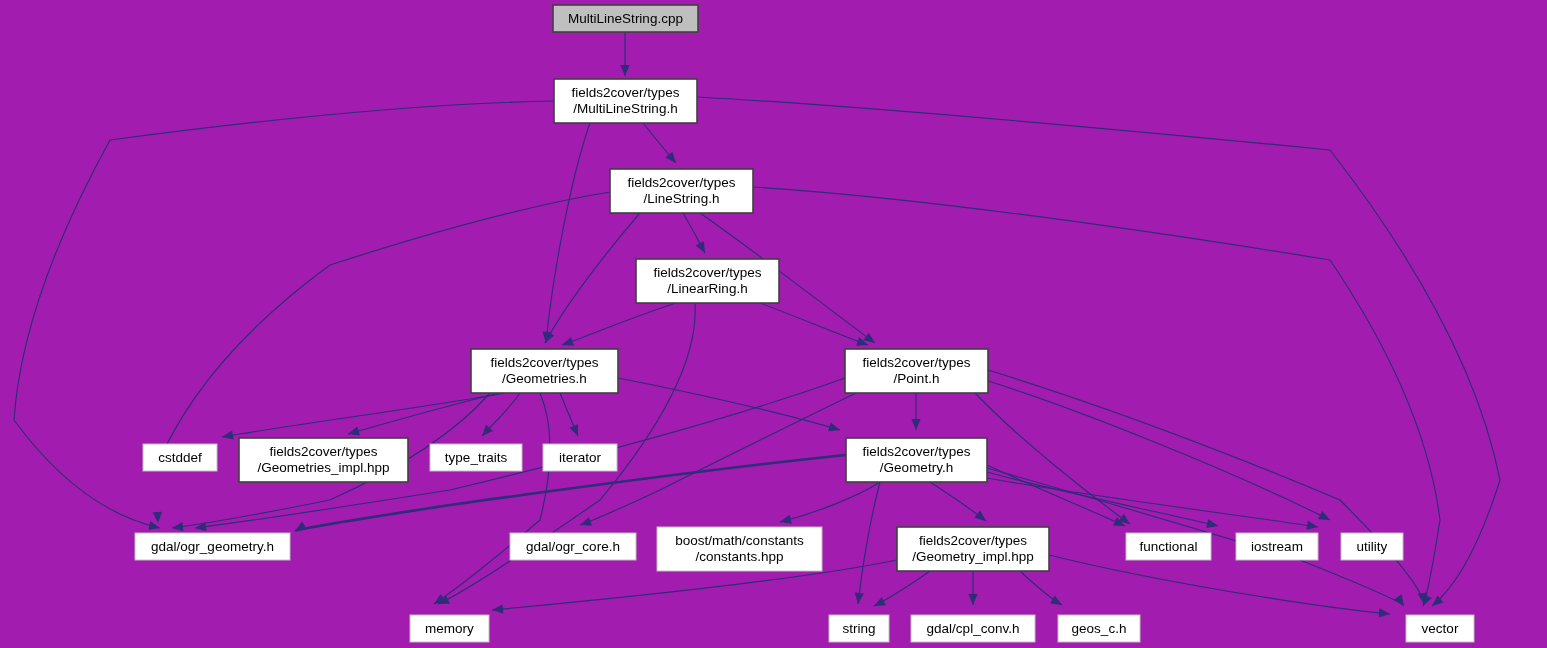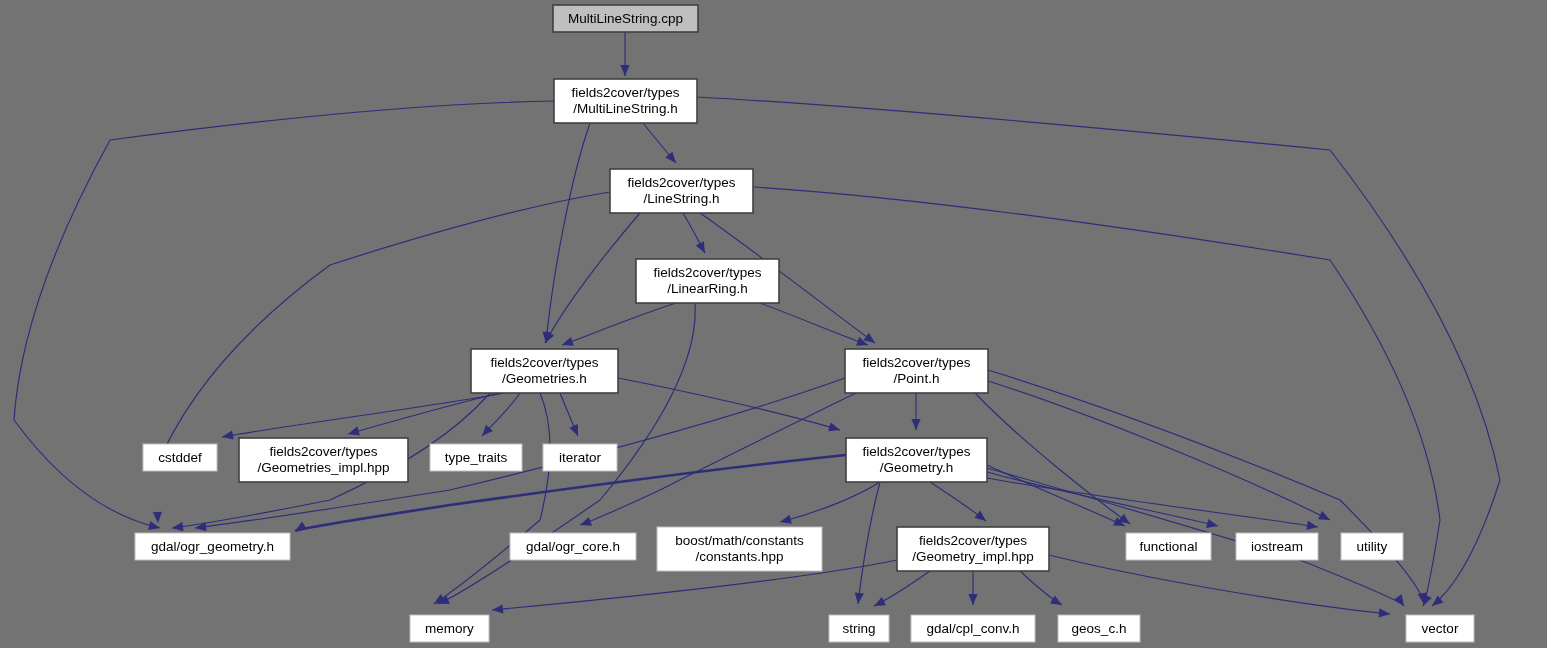--- a/index.html
+++ b/index.html
@@ -4,21 +4,21 @@
 <style>
   html, body {
     margin: 0;
     padding: 0;
     background: #ffffff;
   }
   #graph-root {
     position: relative;
     width: 1547px;
     height: 648px;
-    background: #737373;
+    background: #a21caf;
     font-family: "Liberation Sans", sans-serif;
   }
   svg#graph-svg {
     position: absolute;
     left: 0;
     top: 0;
     width: 1547px;
     height: 648px;
     display: block;
   }

